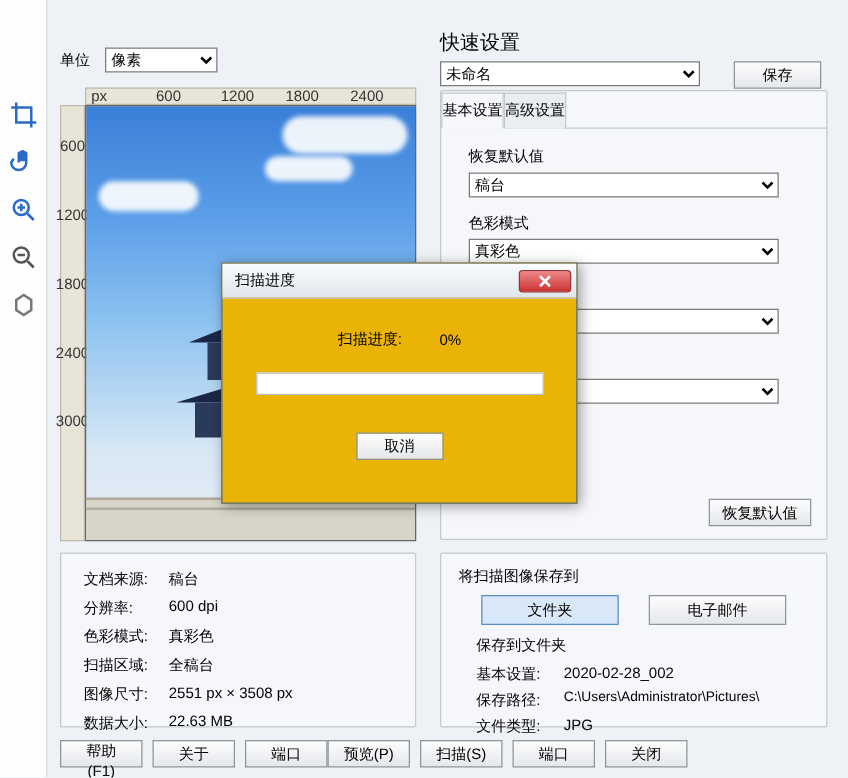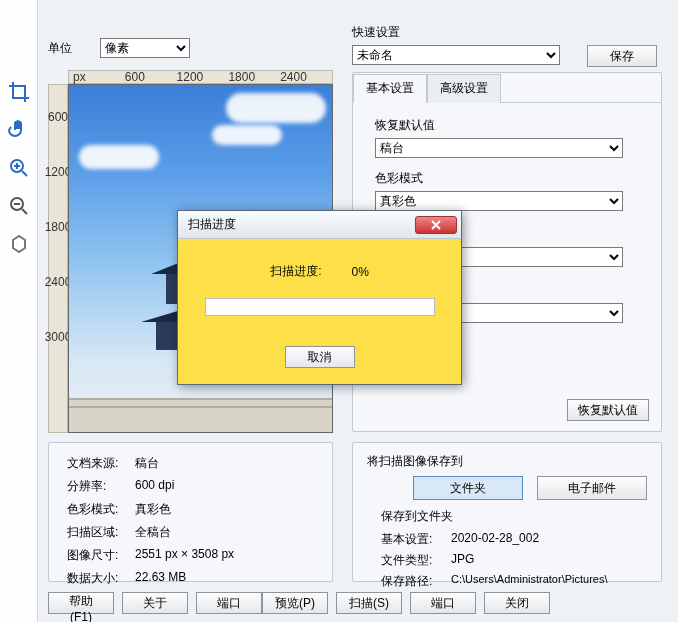--- a/index.html
+++ b/index.html
@@ -1,22 +1,22 @@
 <!DOCTYPE html>
 <html><head>
 <meta charset="utf-8">
 <style>
 *{box-sizing:border-box;margin:0;padding:0;font-family:"Microsoft YaHei","SimSun",sans-serif;font-size:12px}
 body{background:#eef2f6;width:678px;height:622px;overflow:hidden;position:relative}
 .toolbar{position:absolute;left:0;top:0;width:38px;height:622px;background:#fefefe;border-right:1px solid #d0d5da;padding-top:70px}
 .toolbar .ticon{width:24px;height:24px;margin:10px auto 14px;display:block;cursor:pointer}
-.unit-row{position:absolute;left:48px;top:38px;display:flex;align-items:center;gap:28px}
+.unit-row{position:absolute;left:48px;top:38px;display:flex;align-items:center;gap:12px}
 .unit-row select{width:90px;height:20px;border:1px solid #7a7a7a;background:#fff}
 .quick-row{position:absolute;left:352px;top:24px}
-.quick-row .top{font-size:12px;margin-bottom:4px}
+.quick-row .top{font-size:16px;margin-bottom:4px}
 .quick-row .bot{display:flex;gap:27px}
 .quick-row select{width:208px;height:20px;border:1px solid #7a7a7a;background:#fff}
 .btn{background:linear-gradient(#fdfdfd,#e4e7eb);border:1px solid #8f9498;height:22px;padding:0 10px;cursor:pointer;font-size:12px}
 .btn.wide{width:70px}
 .preview-wrap{position:absolute;left:48px;top:70px;width:285px;height:363px}
 .rulerx{position:absolute;left:20px;top:0;right:0;height:14px;background:#e8e4d8;border:1px solid #bdb9ac;display:flex;align-items:center;padding-left:4px;font-size:10px;color:#333}
 .rulerx span{width:55px;display:inline-block;}
 .rulery{position:absolute;left:0;top:14px;width:20px;bottom:0;background:#e8e4d8;border:1px solid #bdb9ac;font-size:10px;color:#333;display:flex;flex-direction:column;align-items:center;padding-top:4px}
 .rulery span{height:55px;display:flex;flex-direction:column;justify-content:center;line-height:1}
 .canvas{position:absolute;left:20px;top:14px;right:0;bottom:0;border:1px solid #666;background:linear-gradient(180deg,#3a7fd8 0%,#5a9de8 25%,#8ec3f0 50%,#d8e8f5 80%,#e8eef5 100%);overflow:hidden}
@@ -24,45 +24,45 @@
 .temple{position:absolute;bottom:28px;left:50%;transform:translateX(-50%);width:120px;height:150px}
 .roof{width:0;height:0;border-left:50px solid transparent;border-right:50px solid transparent;border-bottom:20px solid #1a2845;margin:0 auto}
 .body1{width:70px;height:30px;background:#2a3a5a;margin:0 auto}
 .roof2{width:0;height:0;border-left:60px solid transparent;border-right:60px solid transparent;border-bottom:18px solid #1a2845;margin:0 auto}
 .body2{width:90px;height:28px;background:#2a3a5a;margin:0 auto}
 .base{position:absolute;bottom:0;left:0;right:0;height:34px;background:#d8d4c8;border-top:2px solid #b0aca0}
 .base::before{content:"";position:absolute;top:6px;left:0;right:0;height:2px;background:#b0aca0}
 .panel{position:absolute;border:1px solid #c4c9ce;background:#f5f7fa;border-radius:2px}
 .basic-panel{left:352px;top:72px;width:310px;height:360px}
 .tabs{display:flex;border-bottom:1px solid #c4c9ce}
-.tab{padding:5px 12px;background:#eaeef2;border:1px solid #c4c9ce;border-bottom:none;position:relative;top:1px;cursor:pointer}
+.tab{padding:5px 0;background:#eaeef2;border:1px solid #c4c9ce;border-bottom:none;position:relative;top:1px;cursor:pointer}
 .tab.active{background:#f5f7fa;border-bottom:1px solid #f5f7fa}
 .basic-body{padding:14px 22px}
 .field{margin-bottom:12px}
 .field label{display:block;margin-bottom:4px}
 .field select{width:248px;height:20px;border:1px solid #7a7a7a;background:#fff}
 .restore-row{position:absolute;right:12px;bottom:10px}
 .info-panel{left:48px;top:442px;width:285px;height:140px;padding:12px 18px}
 .info-panel .row{display:flex;margin-bottom:6px}
 .info-panel .row .k{width:68px}
 .save-panel{left:352px;top:442px;width:310px;height:140px;padding:10px 14px}
 .save-panel .title{margin-bottom:6px}
-.save-panel .btns{display:flex;gap:14px;margin-bottom:8px;justify-content:flex-end}
+.save-panel .btns{display:flex;gap:24px;margin-bottom:8px;justify-content:center}
 .save-panel .btns .btn{width:110px;height:24px}
 .save-panel .btns .btn.active{background:#d8e8f8;border-color:#5a8dc8}
 .save-panel .row{display:flex;margin-bottom:4px;margin-left:14px}
 .save-panel .row .k{width:70px}
 .bottom-btns{position:absolute;left:48px;top:592px;width:614px;display:flex;}
 .bottom-btns .grp{display:flex;gap:8px}
 .bottom-btns .btn{width:66px;height:22px}
 
-.dialog{position:absolute;left:177px;top:210px;width:285px;background:#fde047;border:1px solid #5a6a7a;box-shadow:2px 2px 10px rgba(0,0,0,0.4)}
+.dialog{position:absolute;left:177px;top:210px;width:285px;background:#eab308;border:1px solid #5a6a7a;box-shadow:2px 2px 10px rgba(0,0,0,0.4)}
 .dialog .titlebar{height:28px;background:linear-gradient(#fafcfe,#e0e6ec);border-bottom:1px solid #c0c6cc;display:flex;align-items:center;justify-content:space-between;padding:0 4px 0 10px}
 .dialog .closebtn{width:42px;height:18px;background:linear-gradient(#e88,#c33);border:1px solid #933;border-radius:3px;display:flex;align-items:center;justify-content:center;color:#fff;cursor:pointer;font-weight:bold}
-.dialog .dbody{padding:24px 18px 16px;text-align:center}
+.dialog .dbody{padding:24px 18px 34px;text-align:center}
 .dialog .progress-row{display:flex;align-items:center;justify-content:center;gap:30px;margin-bottom:18px}
 .dialog .bar{width:230px;height:18px;background:#fff;border:1px solid #b8bcc0;margin:0 auto 30px}
 .dialog .btn{width:70px;height:22px}
 </style>
 </head>
 <body>
 
 <div class="toolbar">
   <svg class="ticon" viewBox="0 0 24 24">
       <path fill="none" stroke="#2a6ac8" stroke-width="2" d="M6 2v16h16M2 6h16v16"></path>
@@ -183,26 +183,26 @@
   <div class="btns">
     <button class="btn active">文件夹</button>
     <button class="btn">电子邮件</button>
   </div>
   <div style="margin-left:14px;margin-bottom:6px">保存到文件夹</div>
   <div class="row">
       <span class="k">基本设置:</span>
       <span>2020-02-28_002</span>
     </div>
   <div class="row">
+      <span class="k">保存路径:</span>
+      <span style="font-size:11px">C:\Users\Administrator\Pictures\</span>
+    </div>
+  <div class="row">
       <span class="k">文件类型:</span>
       <span>JPG</span>
-    </div>
-  <div class="row">
-      <span class="k">保存路径:</span>
-      <span style="font-size:11px">C:\Users\Administrator\Pictures\</span>
     </div>
 </div>
 
 <div class="bottom-btns">
   <div class="grp">
     <button class="btn">帮助(F1)</button>
     <button class="btn">关于</button>
     <button class="btn">端口</button>
   </div>
   <div class="grp">

